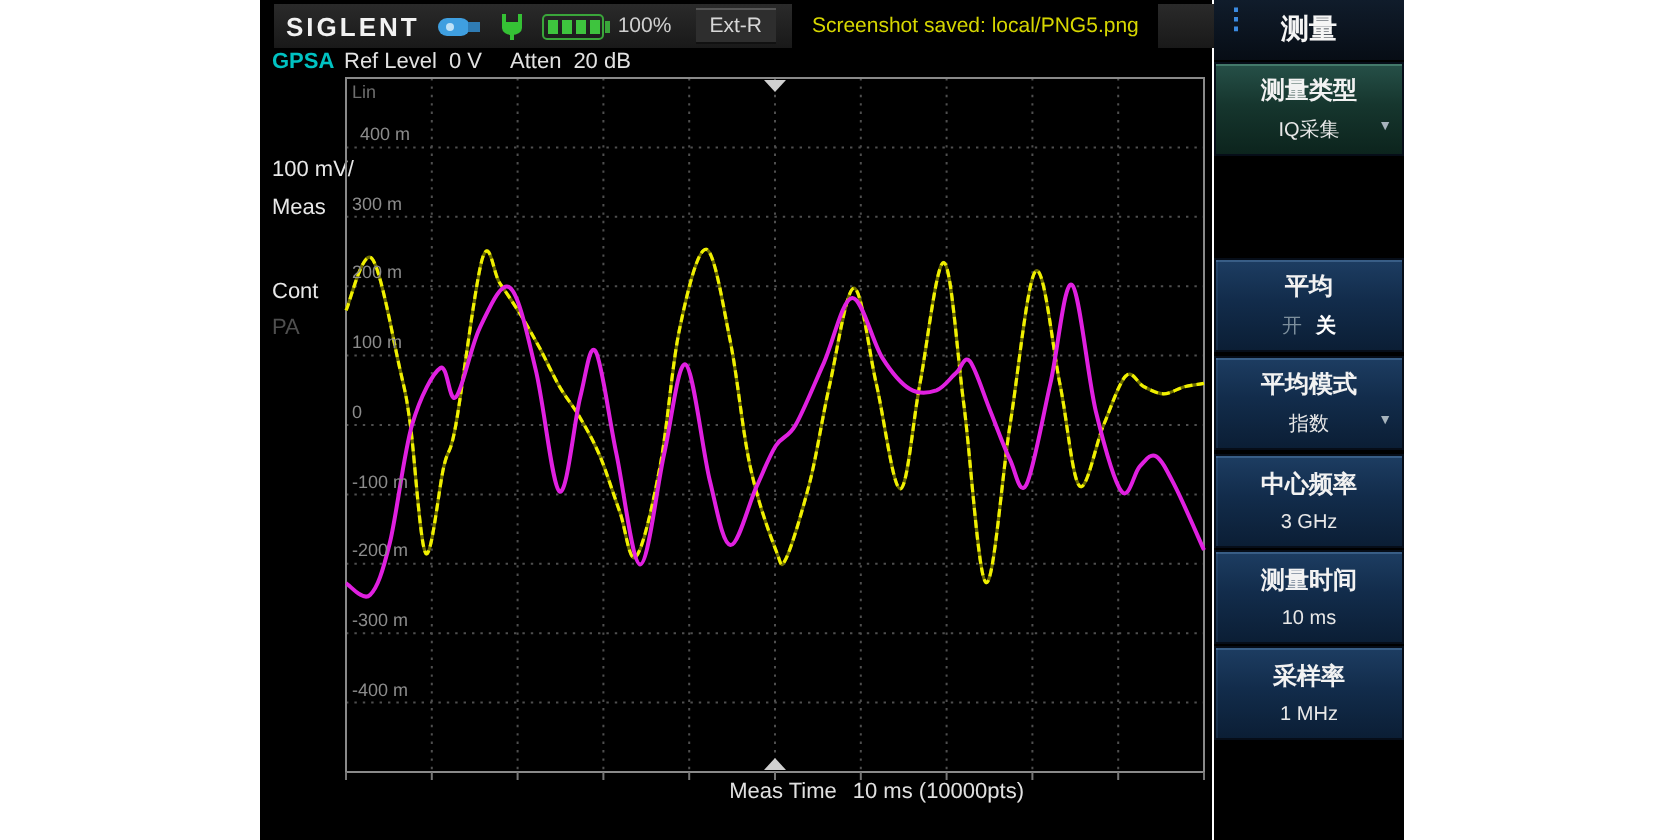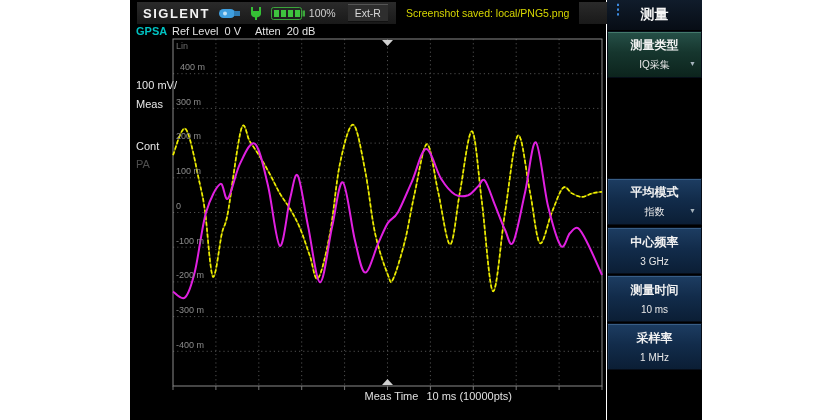--- a/index.html
+++ b/index.html
@@ -161,20 +161,24 @@
     <div class="menu-header">
       <span class="menu-handle">⋮</span>
       <span class="title">测量</span>
     </div>
 
     <div class="skey selected" style="top:31px">
       <span class="k-label">测量类型</span>
       <span class="k-value">IQ采集</span>
       <span class="arrow">▼</span>
     </div>
+    <div class="skey" style="top:129px">
+      <span class="k-label">平均</span>
+      <span class="k-value"><span class="tg-off">开</span><span class="tg-on">关</span></span>
+    </div>
     <div class="skey" style="top:178px">
       <span class="k-label">平均模式</span>
       <span class="k-value">指数</span>
       <span class="arrow">▼</span>
     </div>
     <div class="skey" style="top:227px">
       <span class="k-label">中心频率</span>
       <span class="k-value">3 GHz</span>
     </div>
     <div class="skey" style="top:275px">

